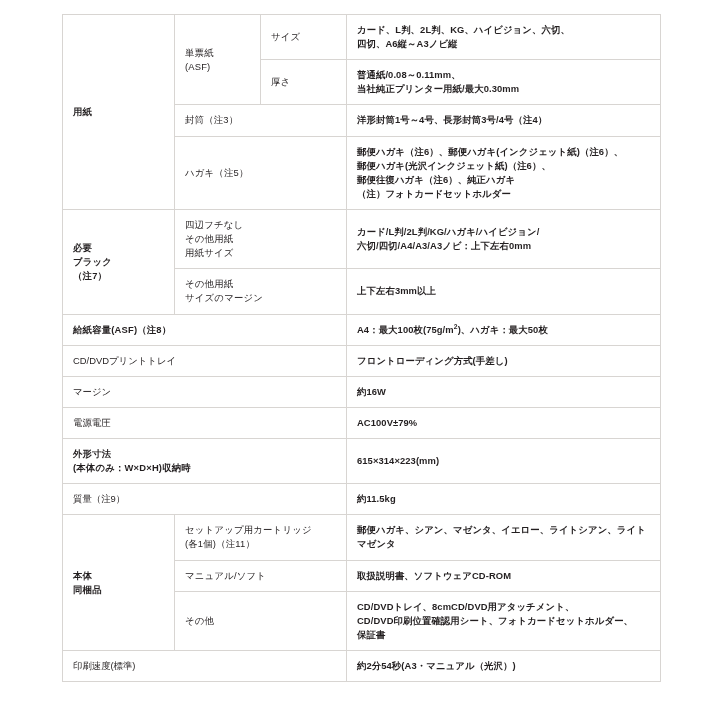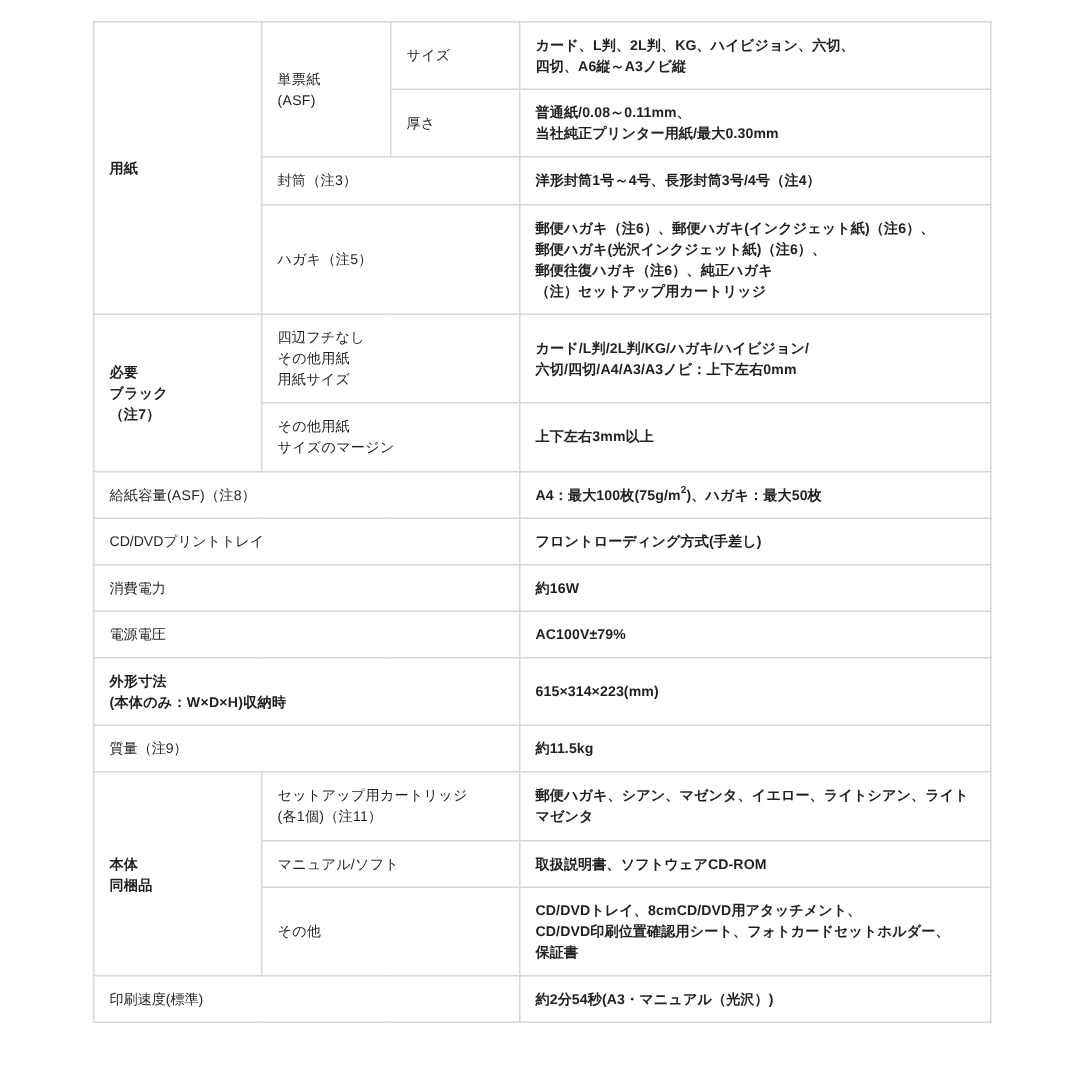--- a/index.html
+++ b/index.html
@@ -86,21 +86,21 @@
         <td class="c3 val">
           <span class="line">洋形封筒1号～4号、長形封筒3号/4号（注4）</span>
         </td>
       </tr>
       <tr>
         <td class="c2 lbl-sub" colspan="2">ハガキ（注5）</td>
         <td class="c3 val">
           <span class="line">郵便ハガキ（注6）、郵便ハガキ(インクジェット紙)（注6）、</span>
           <span class="line">郵便ハガキ(光沢インクジェット紙)（注6）、</span>
           <span class="line">郵便往復ハガキ（注6）、純正ハガキ</span>
-          <span class="line">（注）セットアップ用カートリッジ</span>
+          <span class="line">（注）フォトカードセットホルダー</span>
         </td>
       </tr>
 
       <tr>
         <td class="c1 lbl-main" rowspan="2">
           <span class="line">必要</span>
             <span class="line">ブラック</span>
             <span class="line">（注7）</span>
         </td>
         <td class="c2 lbl-sub" colspan="2">
@@ -117,33 +117,33 @@
         <td class="c2 lbl-sub" colspan="2">
           <span class="line">その他用紙</span>
             <span class="line">サイズのマージン</span>
         </td>
         <td class="c3 val">
           <span class="line">上下左右3mm以上</span>
         </td>
       </tr>
 
       <tr>
-        <td class="c1 lbl-main" colspan="3" style="font-weight:normal">給紙容量(ASF)（注8）</td>
+        <td class="c1 lbl-main" colspan="3" style="font-weight:bold">給紙容量(ASF)（注8）</td>
         <td class="c3 val">
           <span class="line">A4：最大100枚(75g/m<sup class="fs">2</sup>)、ハガキ：最大50枚</span>
         </td>
       </tr>
       <tr>
         <td class="c1" colspan="3">CD/DVDプリントトレイ</td>
         <td class="c3 val">
           <span class="line">フロントローディング方式(手差し)</span>
         </td>
       </tr>
       <tr>
-        <td class="c1" colspan="3">消費電力</td>
+        <td class="c1" colspan="3">マージン</td>
         <td class="c3 val">
           <span class="line">約16W</span>
         </td>
       </tr>
       <tr>
         <td class="c1" colspan="3">電源電圧</td>
         <td class="c3 val">
           <span class="line">AC100V±79%</span>
         </td>
       </tr>

